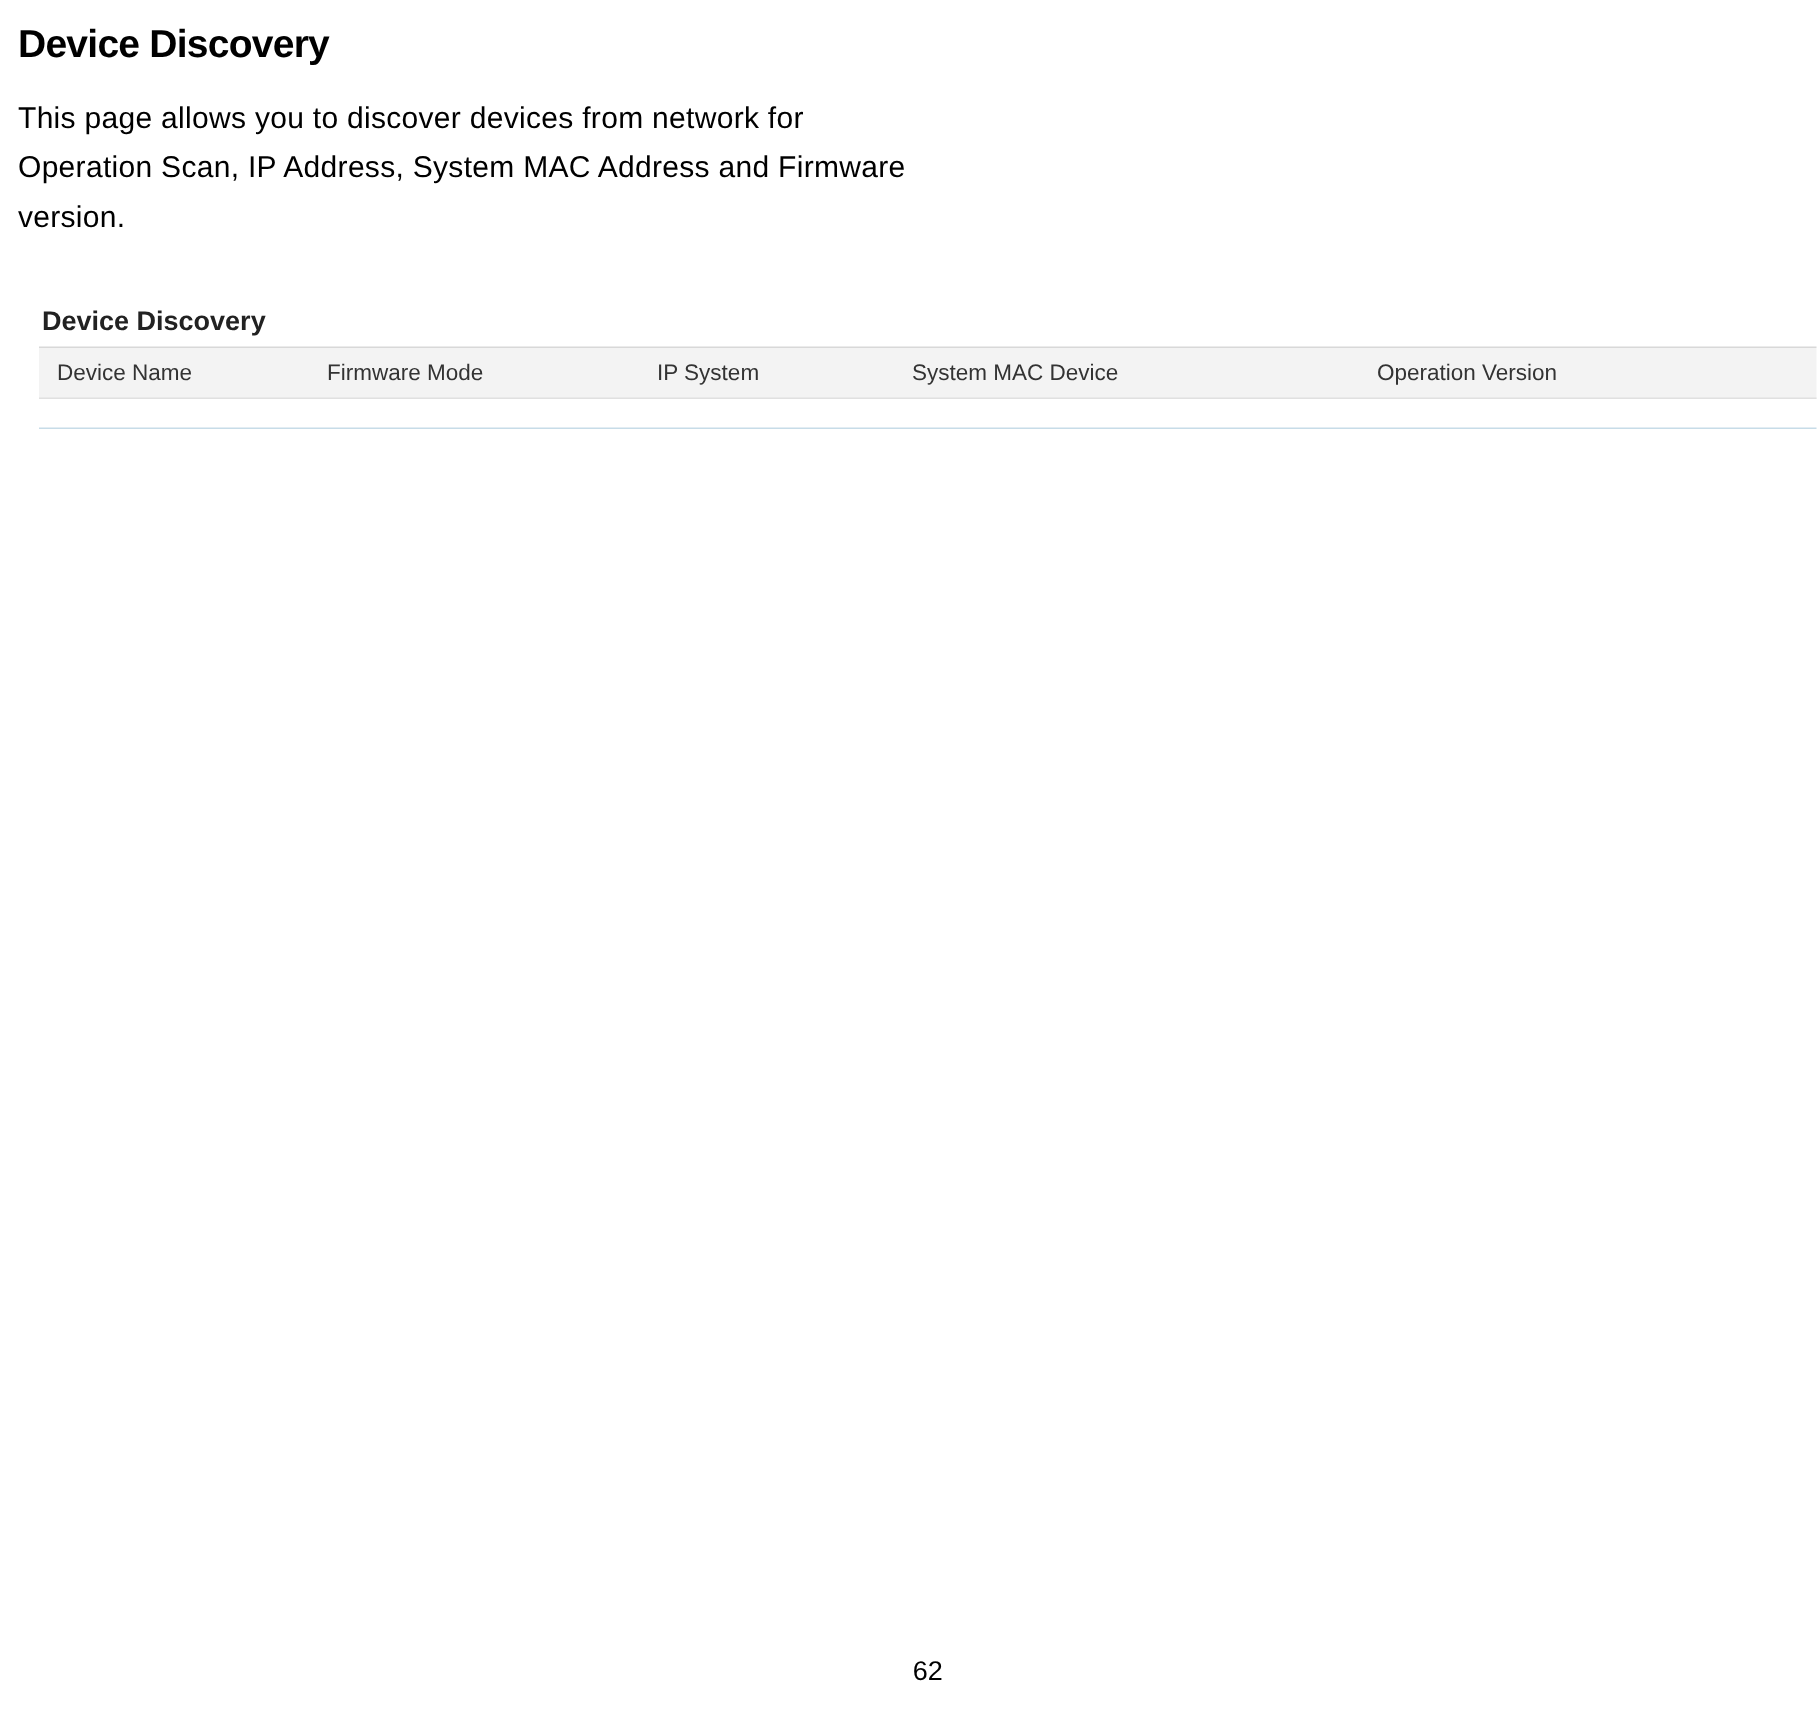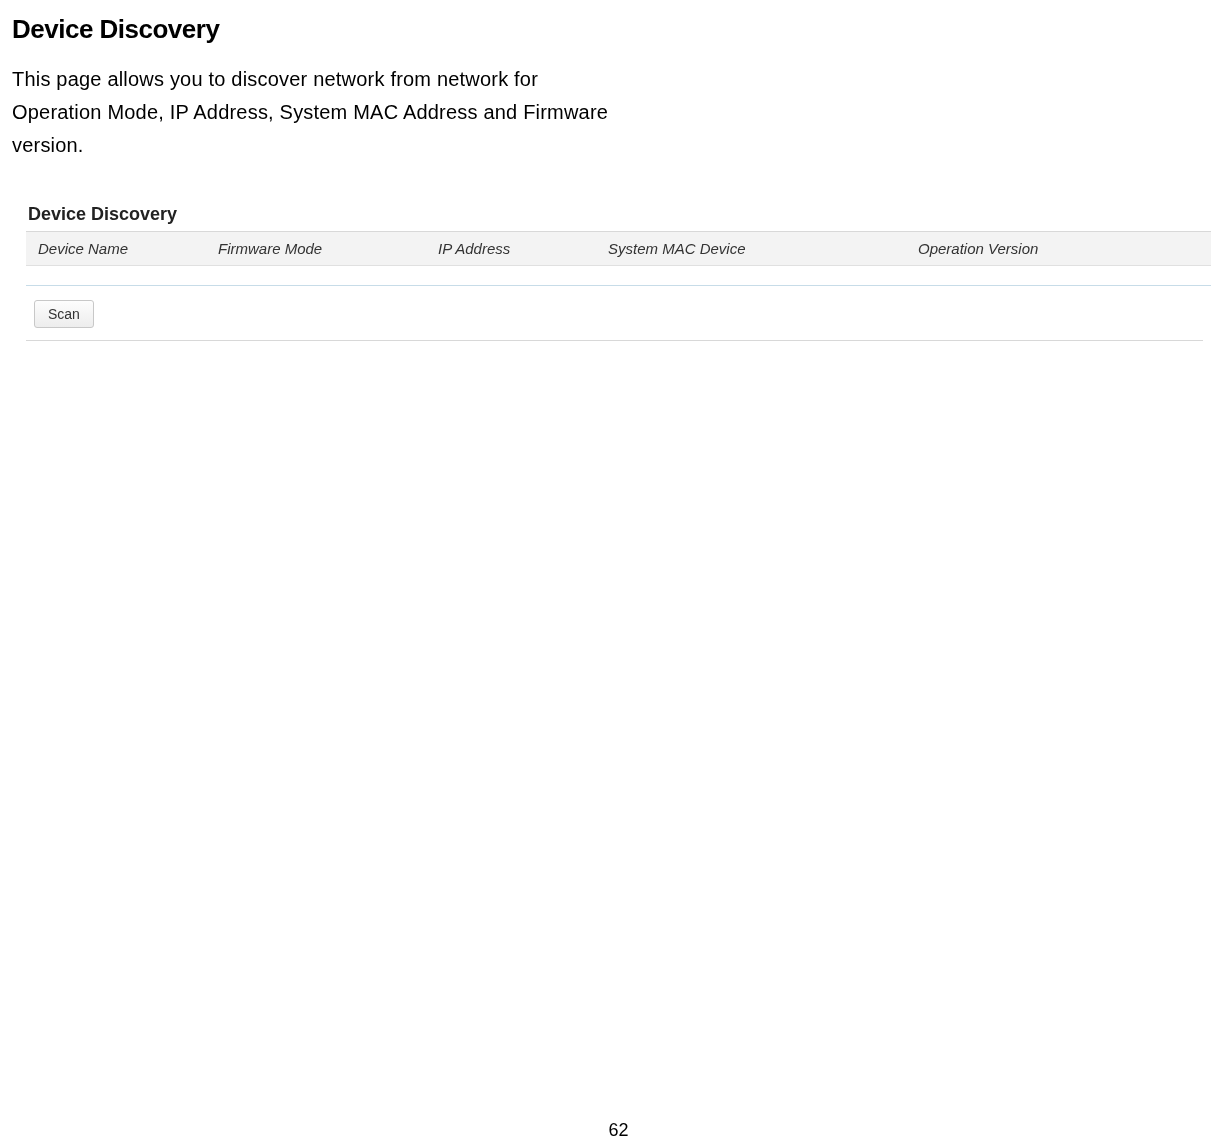--- a/index.html
+++ b/index.html
@@ -53,21 +53,20 @@
       background: #f3f3f3;
     }
     .device-table th {
       font-family: Verdana, Arial, sans-serif;
       font-size: 15px;
       font-weight: normal;
       color: #333;
       text-align: left;
       padding: 8px 12px;
       border-bottom: 1px solid #e0e0e0;
-      font-style: italic;
     }
     .device-table th.col-device-name { width: 180px; }
     .device-table th.col-operation-mode { width: 220px; }
     .device-table th.col-ip { width: 170px; }
     .device-table th.col-mac { width: 310px; }
     .device-table th.col-fw { }
     .table-body-empty td {
       height: 20px;
       border-bottom: 1px solid #c7dce8;
     }
@@ -80,52 +79,49 @@
       font-size: 14px;
       color: #333;
       background: linear-gradient(#fdfdfd, #ededed);
       border: 1px solid #c8c8c8;
       border-radius: 3px;
       padding: 5px 13px;
       cursor: pointer;
     }
     .page-number {
       position: absolute;
-      bottom: 4px;
+      bottom: 20px;
       left: 50%;
       transform: translateX(-50%);
       font-size: 18px;
       font-family: "Arial Narrow", Arial, sans-serif;
     }
   </style>
 </head>
 <body>
 
 <h1 class="page-title">Device Discovery</h1>
 
-<p class="page-description">This page allows you to discover network from network for Operation Mode, IP Address, System MAC Address and Firmware version.</p>
+<p class="page-description">This page allows you to discover devices from network for Operation Scan, IP Address, System MAC Address and Firmware version.</p>
 
 <div class="panel">
   <div class="panel-title">Device Discovery</div>
 
   <table class="device-table">
     <thead>
       <tr>
         <th class="col-device-name">Device Name</th>
         <th class="col-operation-mode">Firmware Mode</th>
-        <th class="col-ip">IP Address</th>
+        <th class="col-ip">IP System</th>
         <th class="col-mac">System MAC Device</th>
         <th class="col-fw">Operation Version</th>
       </tr>
     </thead>
     <tbody>
       <tr class="table-body-empty">
         <td colspan="5"></td>
       </tr>
     </tbody>
   </table>
 
-  <div class="scan-row">
-    <button class="scan-button">Scan</button>
-  </div>
 </div>
 
 <div class="page-number">62</div>
 
 </body></html>

